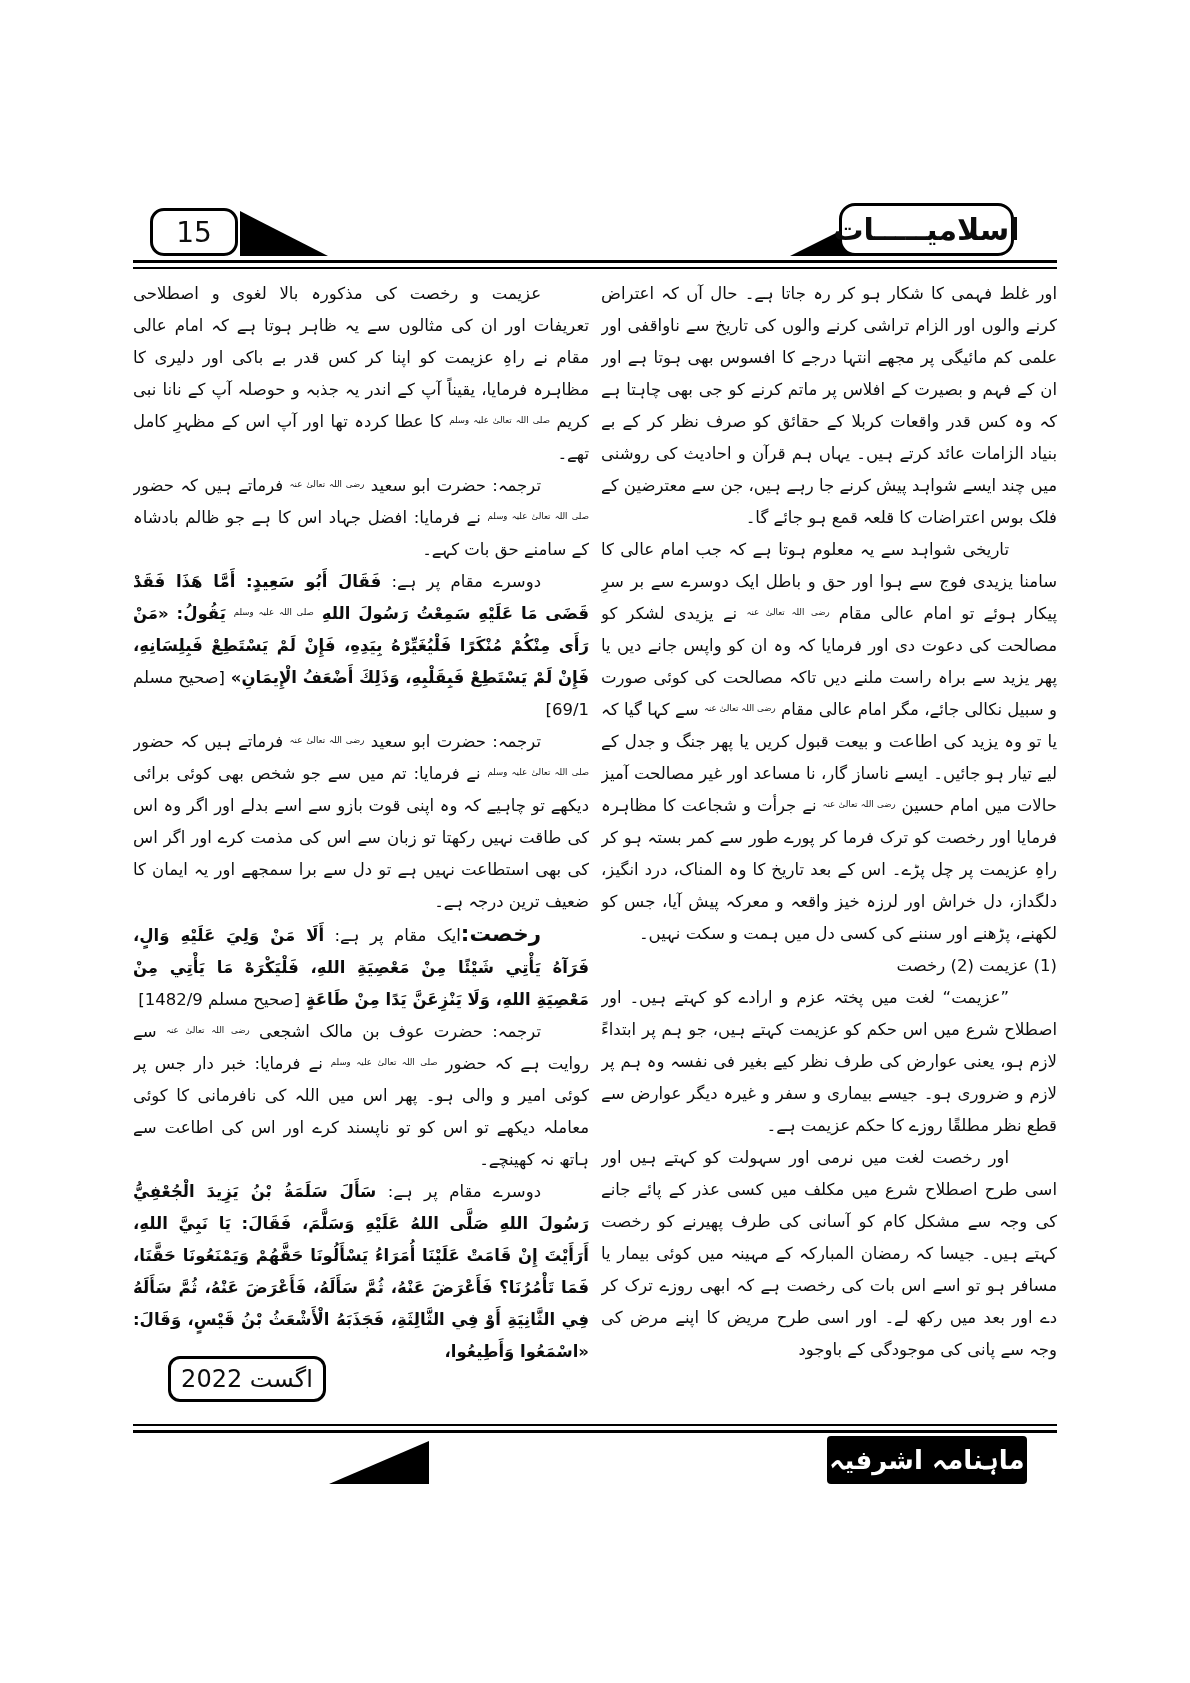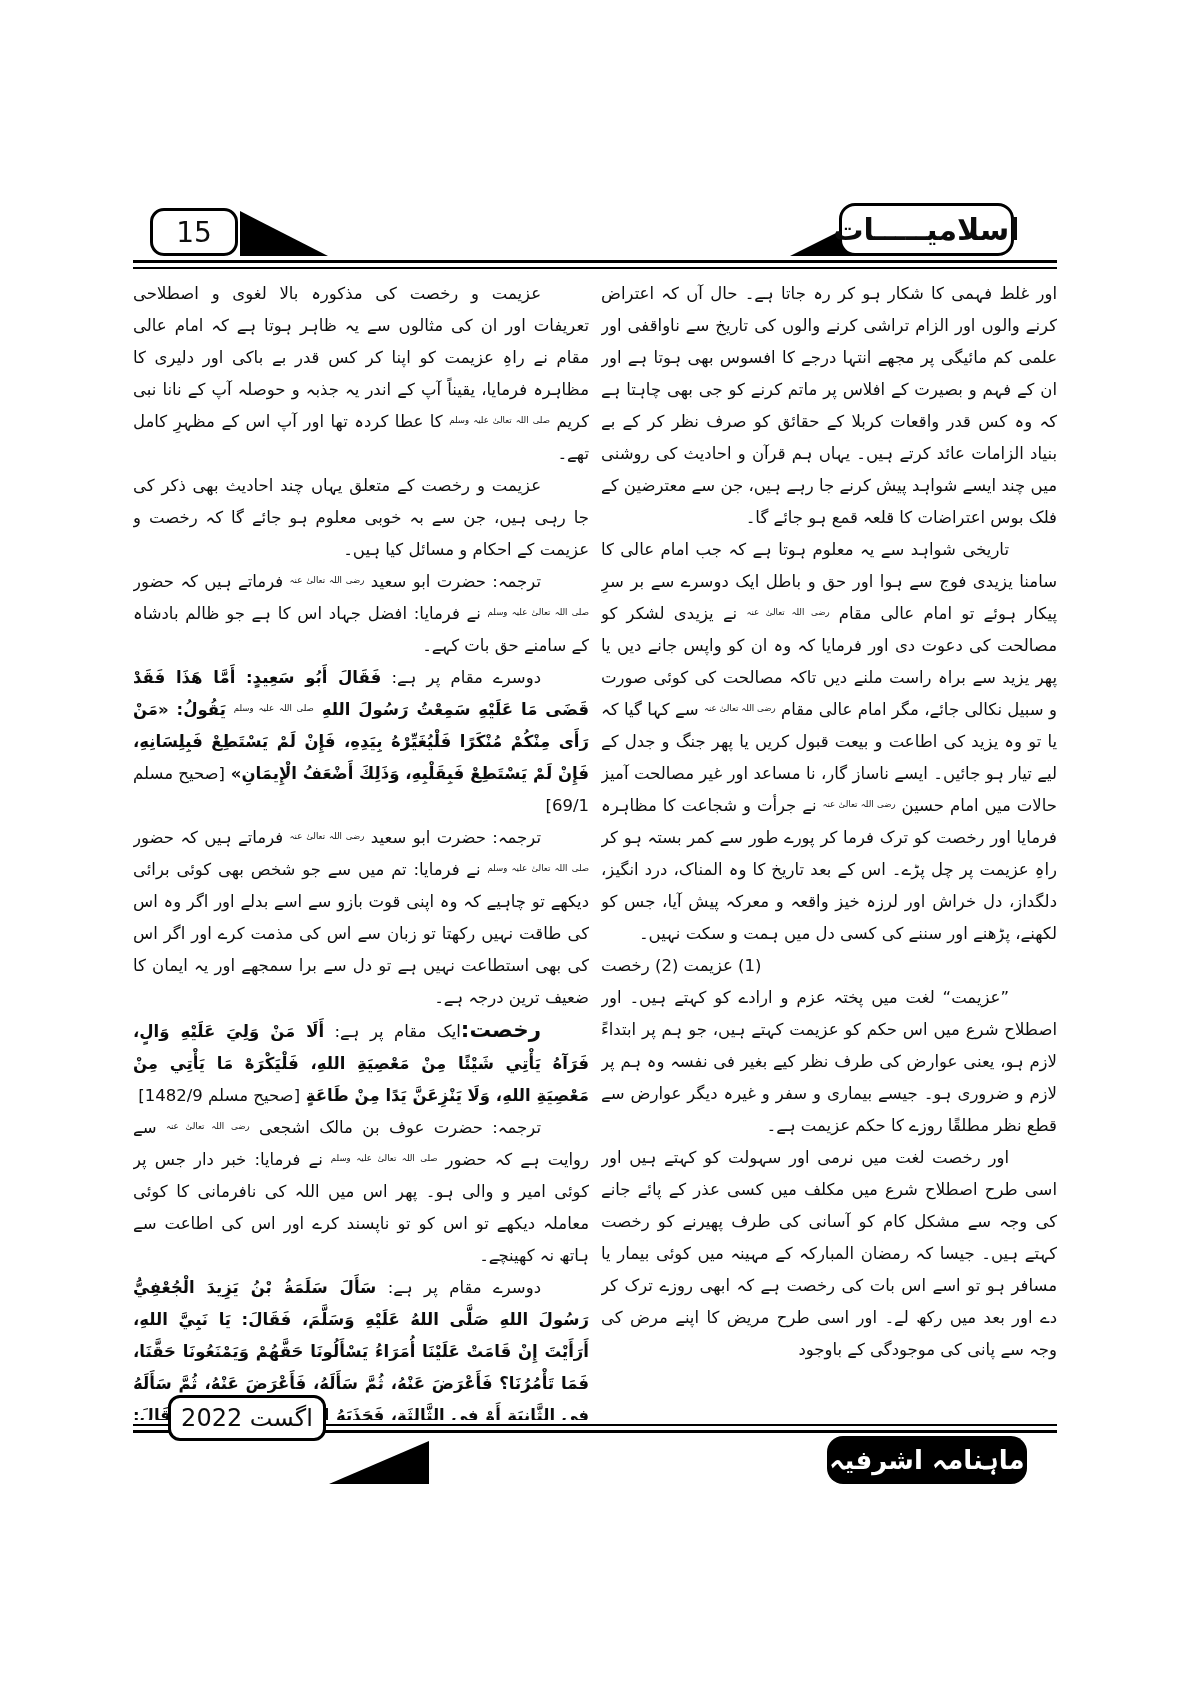--- a/index.html
+++ b/index.html
@@ -41,41 +41,41 @@
     position:absolute;top:278px;left:133px;width:924px;height:1142px;
     display:flex;direction:rtl;gap:12px;
   }
   .column{
     width:456px;height:1142px;overflow:hidden;
     font-size:16.5px;line-height:32px;
     text-align:justify;direction:rtl;
   }
   .para{margin:0;}
   .para.indent{text-indent:48px;}
-  .para.center{text-align:left;text-indent:0;}
+  .para.center{text-align:right;text-indent:0;}
   .run-u{font-weight:400;}
   .run-a{font-weight:700;}
   .run-hd{font-weight:800;font-size:1.3em;}
   .run-ref{font-weight:400;}
   .run-h{font-size:0.52em;line-height:0;vertical-align:0.45em;margin-top:28px;}
   
   .ftr-box{
     position:absolute;
     display:flex;align-items:center;justify-content:center;
     box-sizing:border-box;direction:rtl;
   }
   .ftr-box.date{
-    left:168px;top:1395px;width:158px;height:46px;
+    left:168px;top:1356px;width:158px;height:46px;
     border:3px solid #000;border-radius:12px;background:#fff;font-size:24px;
   }
   .ftr-tri{left:329px;top:1441px;width:100px;height:43px;
     clip-path:polygon(100% 0,100% 100%,0 100%);}
   .ftr-box.mag{
     left:827px;top:1436px;width:200px;height:48px;
-    background:#000;color:#fff;border-radius:16px;
+    background:#000;color:#fff;border-radius:4px;
     font-size:26px;font-weight:bold;
   }
 </style>
 </head>
 <body>
 
 <div class="page">
 
   <div class="hdr-box num">
     <span>15</span>
@@ -90,21 +90,20 @@
   <div class="body-cols">
     <div class="column">
         <p class="para"><span class="run-u">اور غلط فہمی کا شکار ہو کر رہ جاتا ہے۔ حال آں کہ اعتراض کرنے والوں اور الزام تراشی کرنے والوں کی تاریخ سے ناواقفی اور علمی کم مائیگی پر مجھے انتہا درجے کا افسوس بھی ہوتا ہے اور ان کے فہم و بصیرت کے افلاس پر ماتم کرنے کو جی بھی چاہتا ہے کہ وہ کس قدر واقعات کربلا کے حقائق کو صرف نظر کر کے بے بنیاد الزامات عائد کرتے ہیں۔ یہاں ہم قرآن و احادیث کی روشنی میں چند ایسے شواہد پیش کرنے جا رہے ہیں، جن سے معترضین کے فلک بوس اعتراضات کا قلعہ قمع ہو جائے گا۔</span></p>
         <p class="para indent"><span class="run-u">تاریخی شواہد سے یہ معلوم ہوتا ہے کہ جب امام عالی کا سامنا یزیدی فوج سے ہوا اور حق و باطل ایک دوسرے سے بر سرِ پیکار ہوئے تو امام عالی مقام </span><span class="run-h">رضی اللہ تعالیٰ عنہ</span><span class="run-u"> نے یزیدی لشکر کو مصالحت کی دعوت دی اور فرمایا کہ وہ ان کو واپس جانے دیں یا پھر یزید سے براہ راست ملنے دیں تاکہ مصالحت کی کوئی صورت و سبیل نکالی جائے، مگر امام عالی مقام </span><span class="run-h">رضی اللہ تعالیٰ عنہ</span><span class="run-u"> سے کہا گیا کہ یا تو وہ یزید کی اطاعت و بیعت قبول کریں یا پھر جنگ و جدل کے لیے تیار ہو جائیں۔ ایسے ناساز گار، نا مساعد اور غیر مصالحت آمیز حالات میں امام حسین </span><span class="run-h">رضی اللہ تعالیٰ عنہ</span><span class="run-u"> نے جرأت و شجاعت کا مظاہرہ فرمایا اور رخصت کو ترک فرما کر پورے طور سے کمر بستہ ہو کر راہِ عزیمت پر چل پڑے۔ اس کے بعد تاریخ کا وہ المناک، درد انگیز، دلگداز، دل خراش اور لرزہ خیز واقعہ و معرکہ پیش آیا، جس کو لکھنے، پڑھنے اور سننے کی کسی دل میں ہمت و سکت نہیں۔</span></p>
         <p class="para center"><span class="run-u">(1) عزیمت (2) رخصت</span></p>
         <p class="para indent"><span class="run-u">”عزیمت“ لغت میں پختہ عزم و ارادے کو کہتے ہیں۔ اور اصطلاح شرع میں اس حکم کو عزیمت کہتے ہیں، جو ہم پر ابتداءً لازم ہو، یعنی عوارض کی طرف نظر کیے بغیر فی نفسہ وہ ہم پر لازم و ضروری ہو۔ جیسے بیماری و سفر و غیرہ دیگر عوارض سے قطع نظر مطلقًا روزے کا حکم عزیمت ہے۔</span></p>
         <p class="para indent"><span class="run-u">اور رخصت لغت میں نرمی اور سہولت کو کہتے ہیں اور اسی طرح اصطلاح شرع میں مکلف میں کسی عذر کے پائے جانے کی وجہ سے مشکل کام کو آسانی کی طرف پھیرنے کو رخصت کہتے ہیں۔ جیسا کہ رمضان المبارکہ کے مہینہ میں کوئی بیمار یا مسافر ہو تو اسے اس بات کی رخصت ہے کہ ابھی روزے ترک کر دے اور بعد میں رکھ لے۔ اور اسی طرح مریض کا اپنے مرض کی وجہ سے پانی کی موجودگی کے باوجود</span></p>
       </div>
     <div class="column">
         <p class="para indent"><span class="run-u">عزیمت و رخصت کی مذکورہ بالا لغوی و اصطلاحی تعریفات اور ان کی مثالوں سے یہ ظاہر ہوتا ہے کہ امام عالی مقام نے راہِ عزیمت کو اپنا کر کس قدر بے باکی اور دلیری کا مظاہرہ فرمایا، یقیناً آپ کے اندر یہ جذبہ و حوصلہ آپ کے نانا نبی کریم </span><span class="run-h">صلی اللہ تعالیٰ علیہ وسلم</span><span class="run-u"> کا عطا کردہ تھا اور آپ اس کے مظہرِ کامل تھے۔</span></p>
-        <p class="para indent"><span class="run-u">عزیمت و رخصت کے متعلق یہاں چند احادیث بھی ذکر کی جا رہی ہیں، جن سے بہ خوبی معلوم ہو جائے گا کہ رخصت و عزیمت کے احکام و مسائل کیا ہیں۔</span></p>
         <p class="para indent"><span class="run-u">ترجمہ: حضرت ابو سعید </span><span class="run-h">رضی اللہ تعالیٰ عنہ</span><span class="run-u"> فرماتے ہیں کہ حضور </span><span class="run-h">صلی اللہ تعالیٰ علیہ وسلم</span><span class="run-u"> نے فرمایا: افضل جہاد اس کا ہے جو ظالم بادشاہ کے سامنے حق بات کہے۔</span></p>
         <p class="para indent"><span class="run-u">دوسرے مقام پر ہے: </span><span class="run-a">فَقَالَ أَبُو سَعِيدٍ: أَمَّا هَذَا فَقَدْ قَضَى مَا عَلَيْهِ سَمِعْتُ رَسُولَ اللهِ </span><span class="run-h">صلی اللہ علیہ وسلم</span><span class="run-a"> يَقُولُ: «مَنْ رَأَى مِنْكُمْ مُنْكَرًا فَلْيُغَيِّرْهُ بِيَدِهِ، فَإِنْ لَمْ يَسْتَطِعْ فَبِلِسَانِهِ، فَإِنْ لَمْ يَسْتَطِعْ فَبِقَلْبِهِ، وَذَلِكَ أَضْعَفُ الْإِيمَانِ» </span><span class="run-ref">[صحیح مسلم 69/1]</span></p>
         <p class="para indent"><span class="run-u">ترجمہ: حضرت ابو سعید </span><span class="run-h">رضی اللہ تعالیٰ عنہ</span><span class="run-u"> فرماتے ہیں کہ حضور </span><span class="run-h">صلی اللہ تعالیٰ علیہ وسلم</span><span class="run-u"> نے فرمایا: تم میں سے جو شخص بھی کوئی برائی دیکھے تو چاہیے کہ وہ اپنی قوت بازو سے اسے بدلے اور اگر وہ اس کی طاقت نہیں رکھتا تو زبان سے اس کی مذمت کرے اور اگر اس کی بھی استطاعت نہیں ہے تو دل سے برا سمجھے اور یہ ایمان کا ضعیف ترین درجہ ہے۔</span></p>
         <p class="para indent"><span class="run-hd">رخصت:</span><span class="run-u">ایک مقام پر ہے: </span><span class="run-a">أَلَا مَنْ وَلِيَ عَلَيْهِ وَالٍ، فَرَآهُ يَأْتِي شَيْئًا مِنْ مَعْصِيَةِ اللهِ، فَلْيَكْرَهْ مَا يَأْتِي مِنْ مَعْصِيَةِ اللهِ، وَلَا يَنْزِعَنَّ يَدًا مِنْ طَاعَةٍ </span><span class="run-ref">[صحیح مسلم 1482/9]</span></p>
         <p class="para indent"><span class="run-u">ترجمہ: حضرت عوف بن مالک اشجعی </span><span class="run-h">رضی اللہ تعالیٰ عنہ</span><span class="run-u"> سے روایت ہے کہ حضور </span><span class="run-h">صلی اللہ تعالیٰ علیہ وسلم</span><span class="run-u"> نے فرمایا: خبر دار جس پر کوئی امیر و والی ہو۔ پھر اس میں اللہ کی نافرمانی کا کوئی معاملہ دیکھے تو اس کو تو ناپسند کرے اور اس کی اطاعت سے ہاتھ نہ کھینچے۔</span></p>
         <p class="para indent"><span class="run-u">دوسرے مقام پر ہے: </span><span class="run-a">سَأَلَ سَلَمَةُ بْنُ يَزِيدَ الْجُعْفِيُّ رَسُولَ اللهِ صَلَّى اللهُ عَلَيْهِ وَسَلَّمَ، فَقَالَ: يَا نَبِيَّ اللهِ، أَرَأَيْتَ إِنْ قَامَتْ عَلَيْنَا أُمَرَاءُ يَسْأَلُونَا حَقَّهُمْ وَيَمْنَعُونَا حَقَّنَا، فَمَا تَأْمُرُنَا؟ فَأَعْرَضَ عَنْهُ، ثُمَّ سَأَلَهُ، فَأَعْرَضَ عَنْهُ، ثُمَّ سَأَلَهُ فِي الثَّانِيَةِ أَوْ فِي الثَّالِثَةِ، فَجَذَبَهُ الْأَشْعَثُ بْنُ قَيْسٍ، وَقَالَ: «اسْمَعُوا وَأَطِيعُوا،</span></p>
       </div>
   </div>
 
   <div class="rule rule-bottom"></div>

